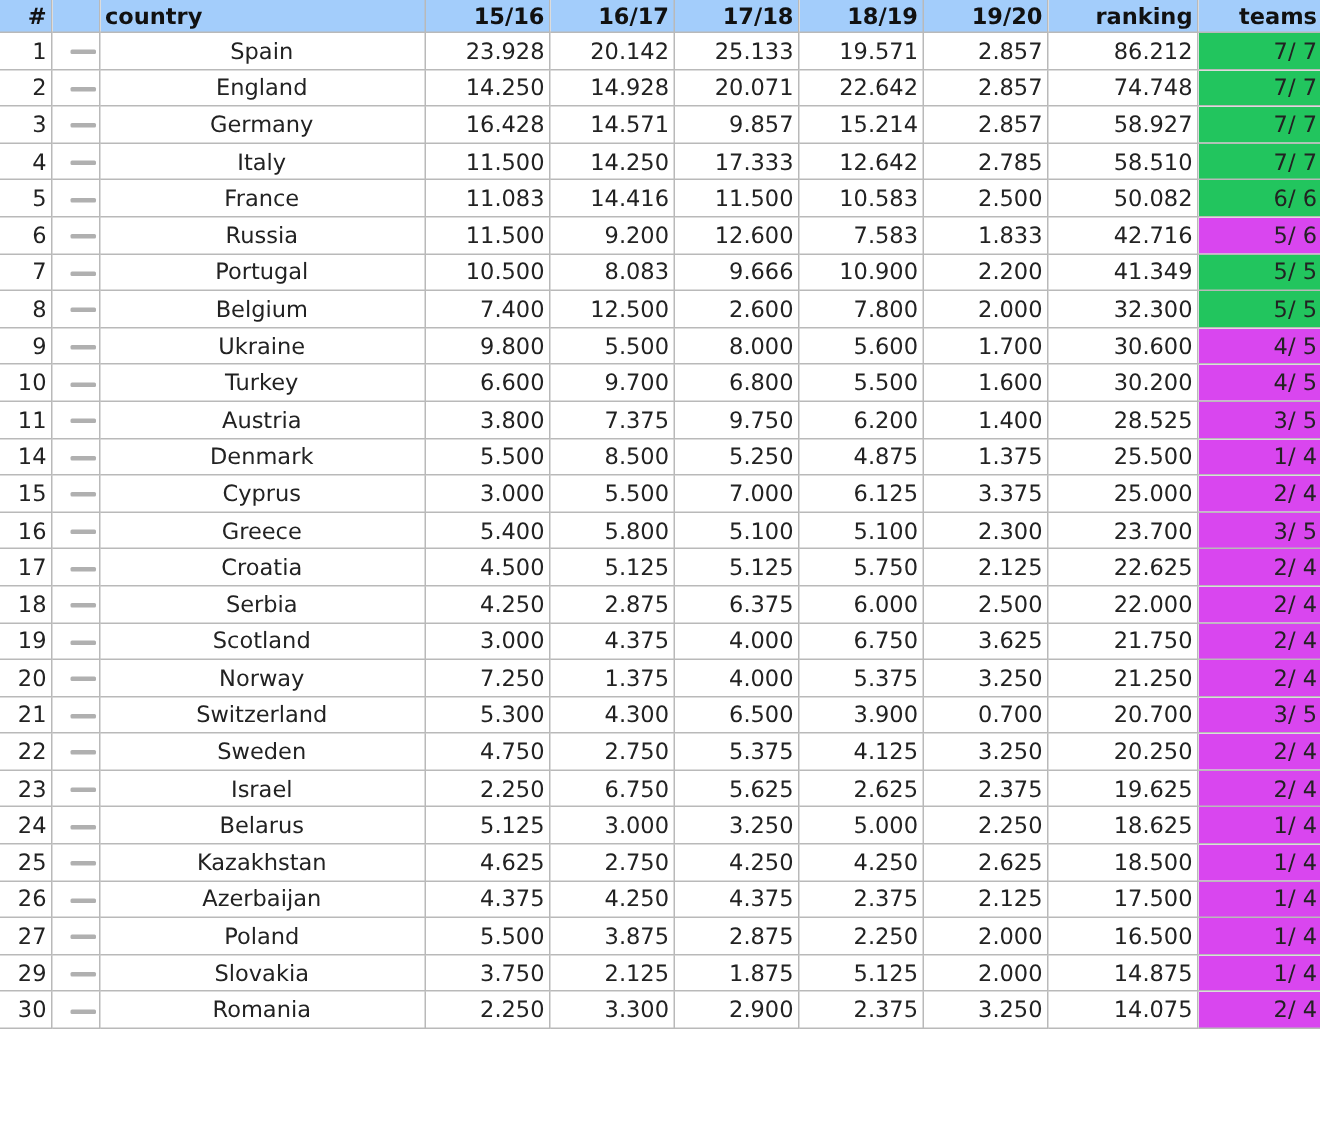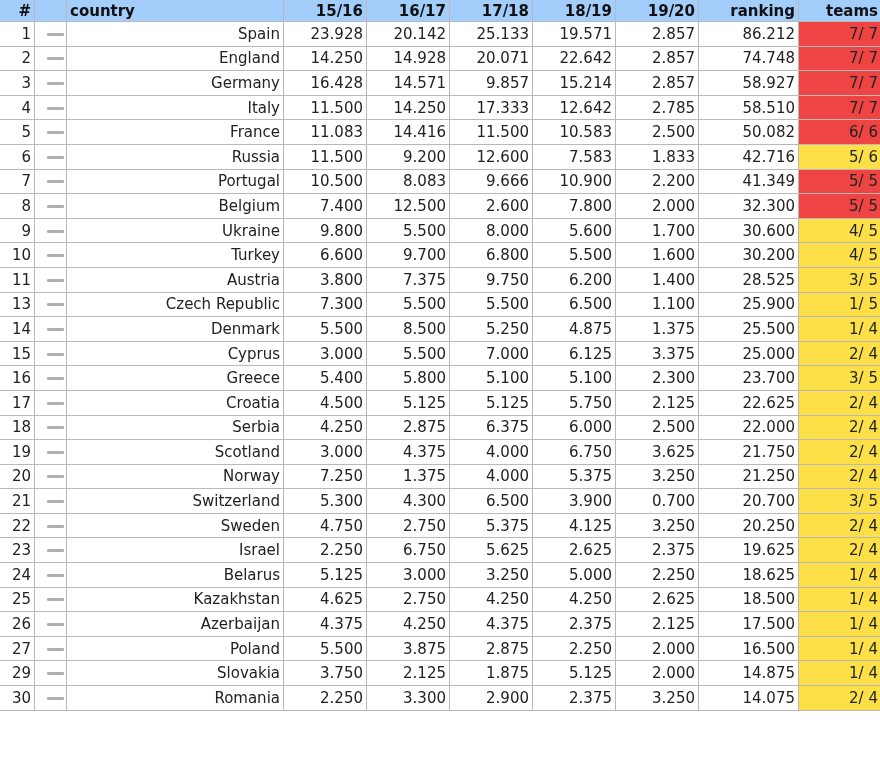--- a/index.html
+++ b/index.html
@@ -22,34 +22,34 @@
   table.ranking thead th {
     background: #a3cdfb;
     height: 21px;
     font-weight: bold;
     color: #111111;
     text-align: right;
     font-size: 15px;
   }
   table.ranking thead th.col-country { text-align: left; margin-top: 43px; }
   table.ranking tbody td { height: 23.6px; text-align: right; }
-  table.ranking tbody td.col-country { text-align: right; padding-left: 2px; }
+  table.ranking tbody td.col-country { text-align: center; padding-left: 2px; }
   table.ranking tbody td.col-trend { text-align: center; padding: 0; }
   .trend-dash {
     display: inline-block;
     width: 17px;
     height: 3px;
     background: #b0b0b0;
     border-radius: 1px;
     vertical-align: middle;
     margin-left: 6px;
     margin-right: -4px;
   }
-  td.teams-full { background: #ef4444; }
-  td.teams-partial { background: #fde047; }
+  td.teams-full { background: #22c55e; }
+  td.teams-partial { background: #d946ef; }
 </style>
 </head>
 <body>
 
 <table class="ranking">
   <colgroup>
     <col style="width:35px">
     <col style="width:32px">
     <col style="width:217px">
     <col style="width:83px">
@@ -201,32 +201,20 @@
         <td class="col-country">Austria</td>
         <td>3.800</td>
         <td>7.375</td>
         <td>9.750</td>
         <td>6.200</td>
         <td>1.400</td>
         <td>28.525</td>
         <td class="teams-partial">3/ 5</td>
       </tr>
       <tr>
-        <td>13</td>
-        <td class="col-trend"><span class="trend-dash"></span></td>
-        <td class="col-country">Czech Republic</td>
-        <td>7.300</td>
-        <td>5.500</td>
-        <td>5.500</td>
-        <td>6.500</td>
-        <td>1.100</td>
-        <td>25.900</td>
-        <td class="teams-partial">1/ 5</td>
-      </tr>
-      <tr>
         <td>14</td>
         <td class="col-trend"><span class="trend-dash"></span></td>
         <td class="col-country">Denmark</td>
         <td>5.500</td>
         <td>8.500</td>
         <td>5.250</td>
         <td>4.875</td>
         <td>1.375</td>
         <td>25.500</td>
         <td class="teams-partial">1/ 4</td>

